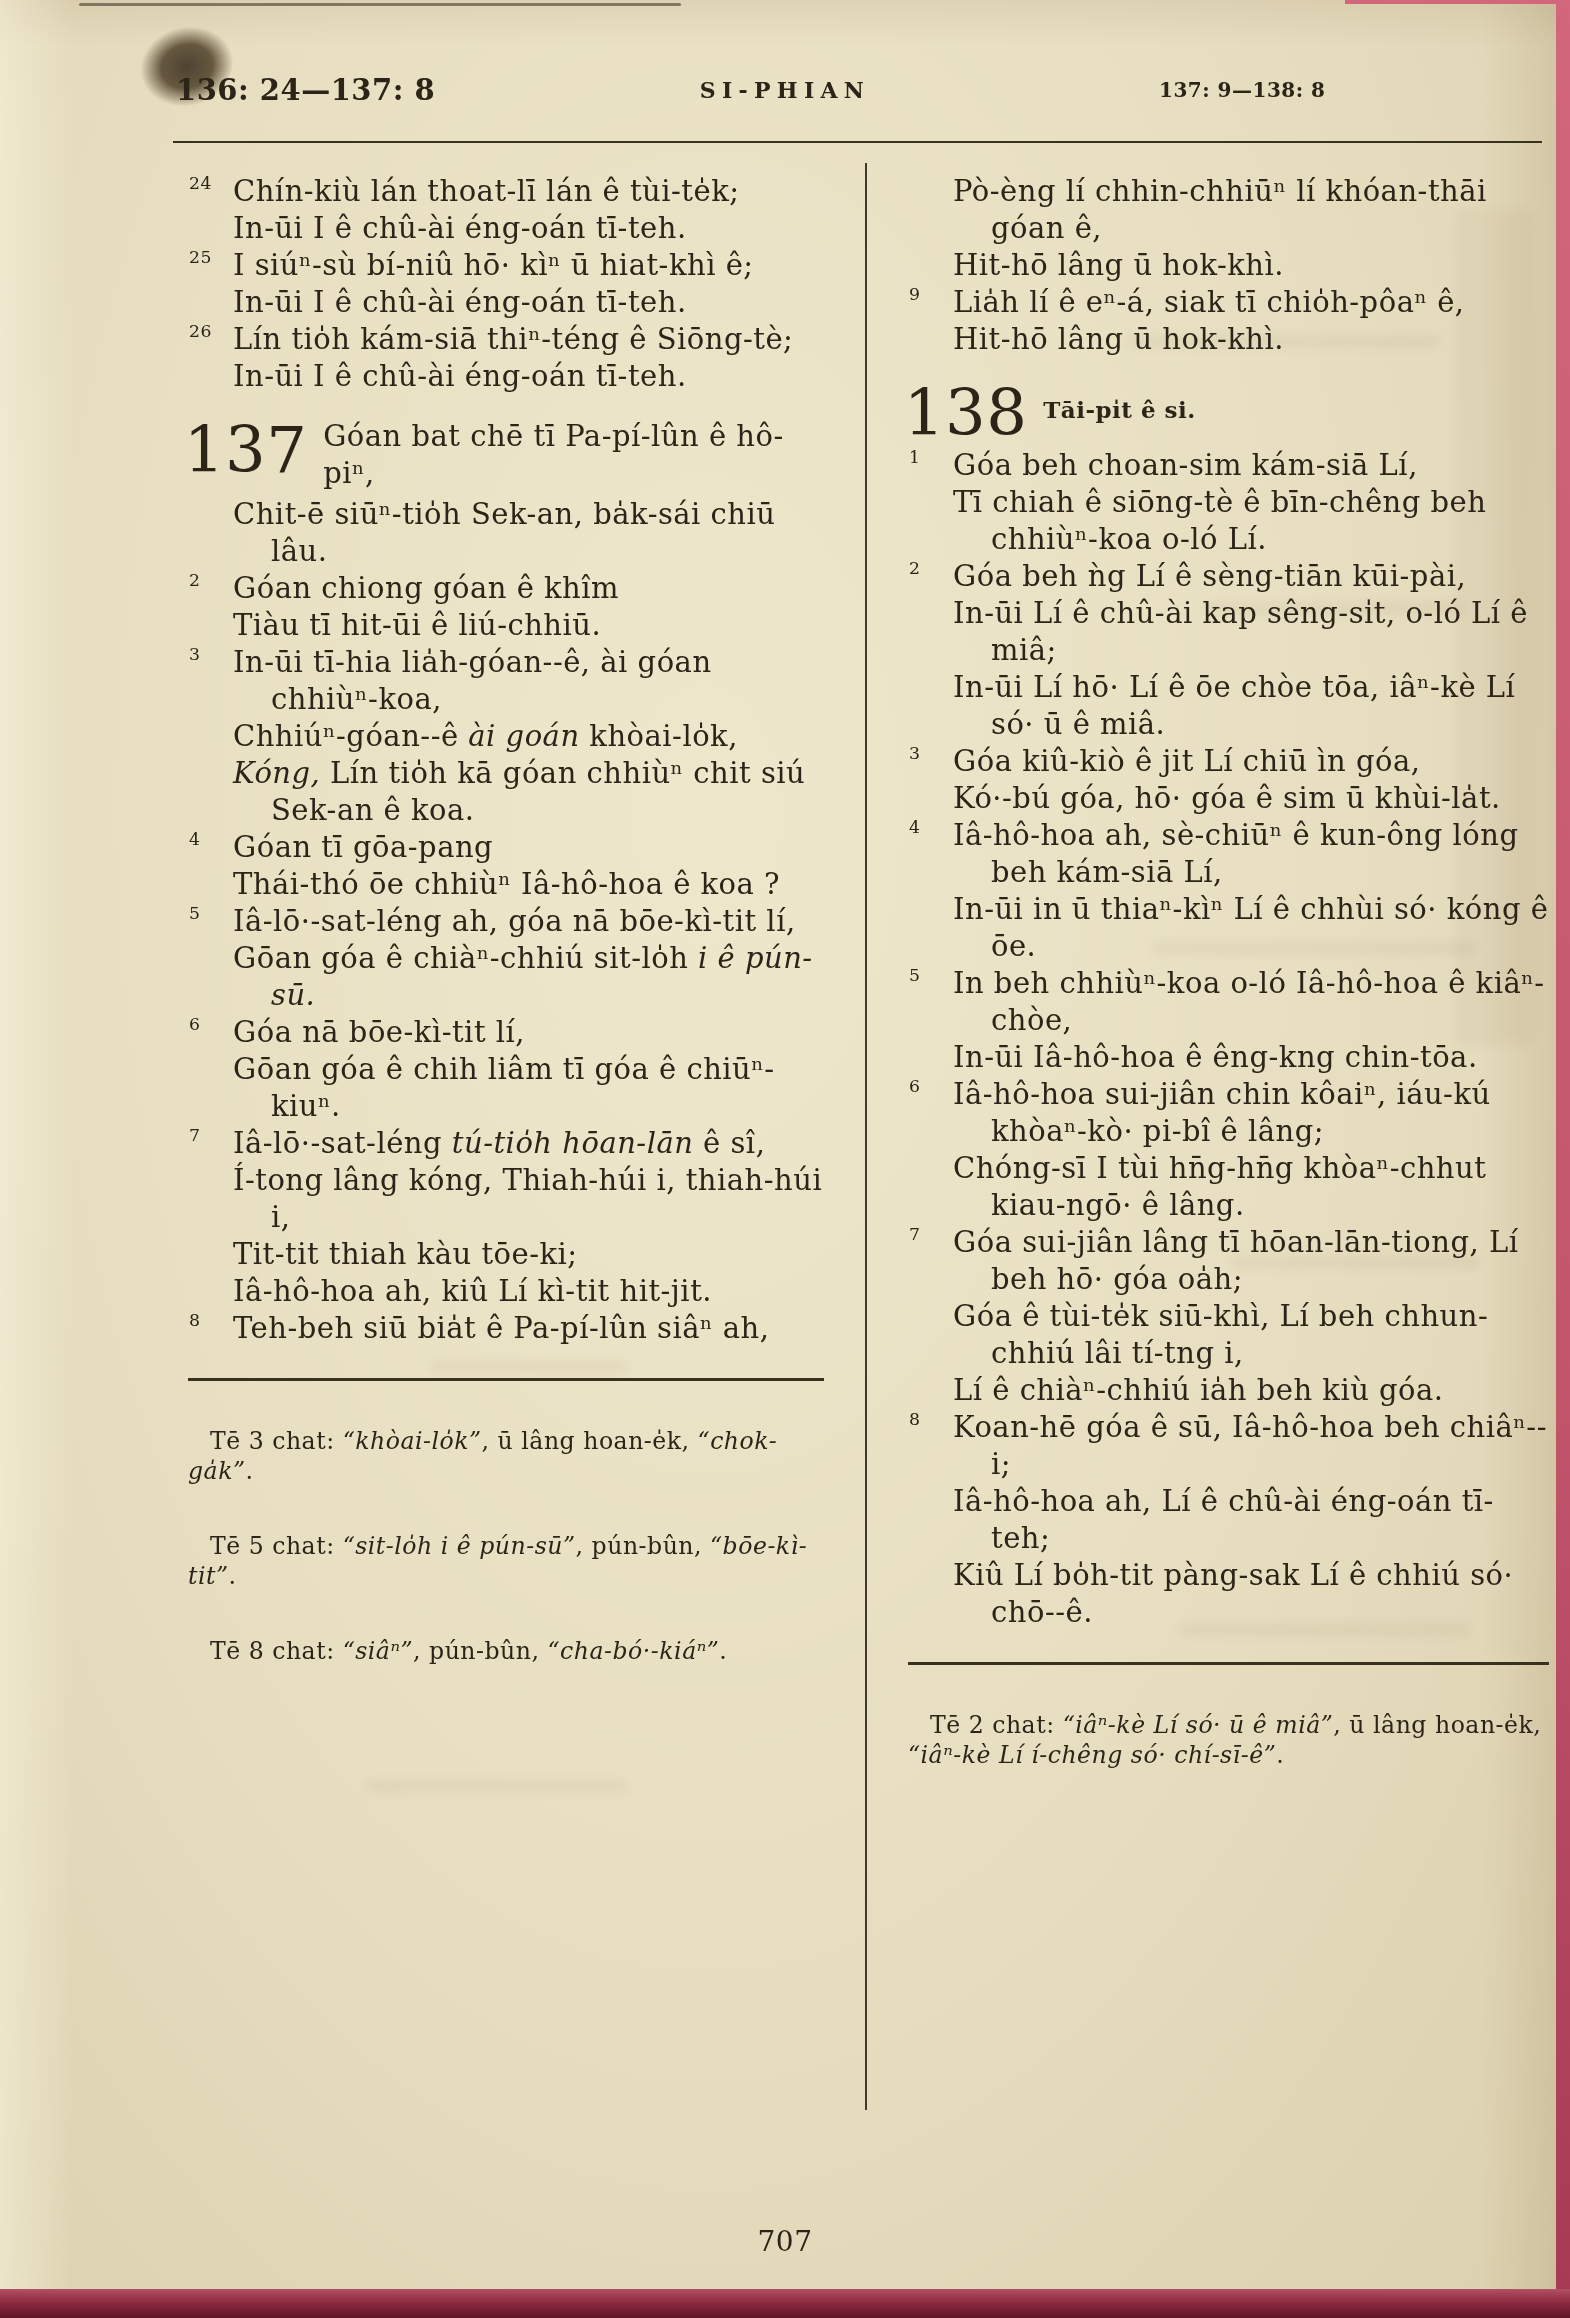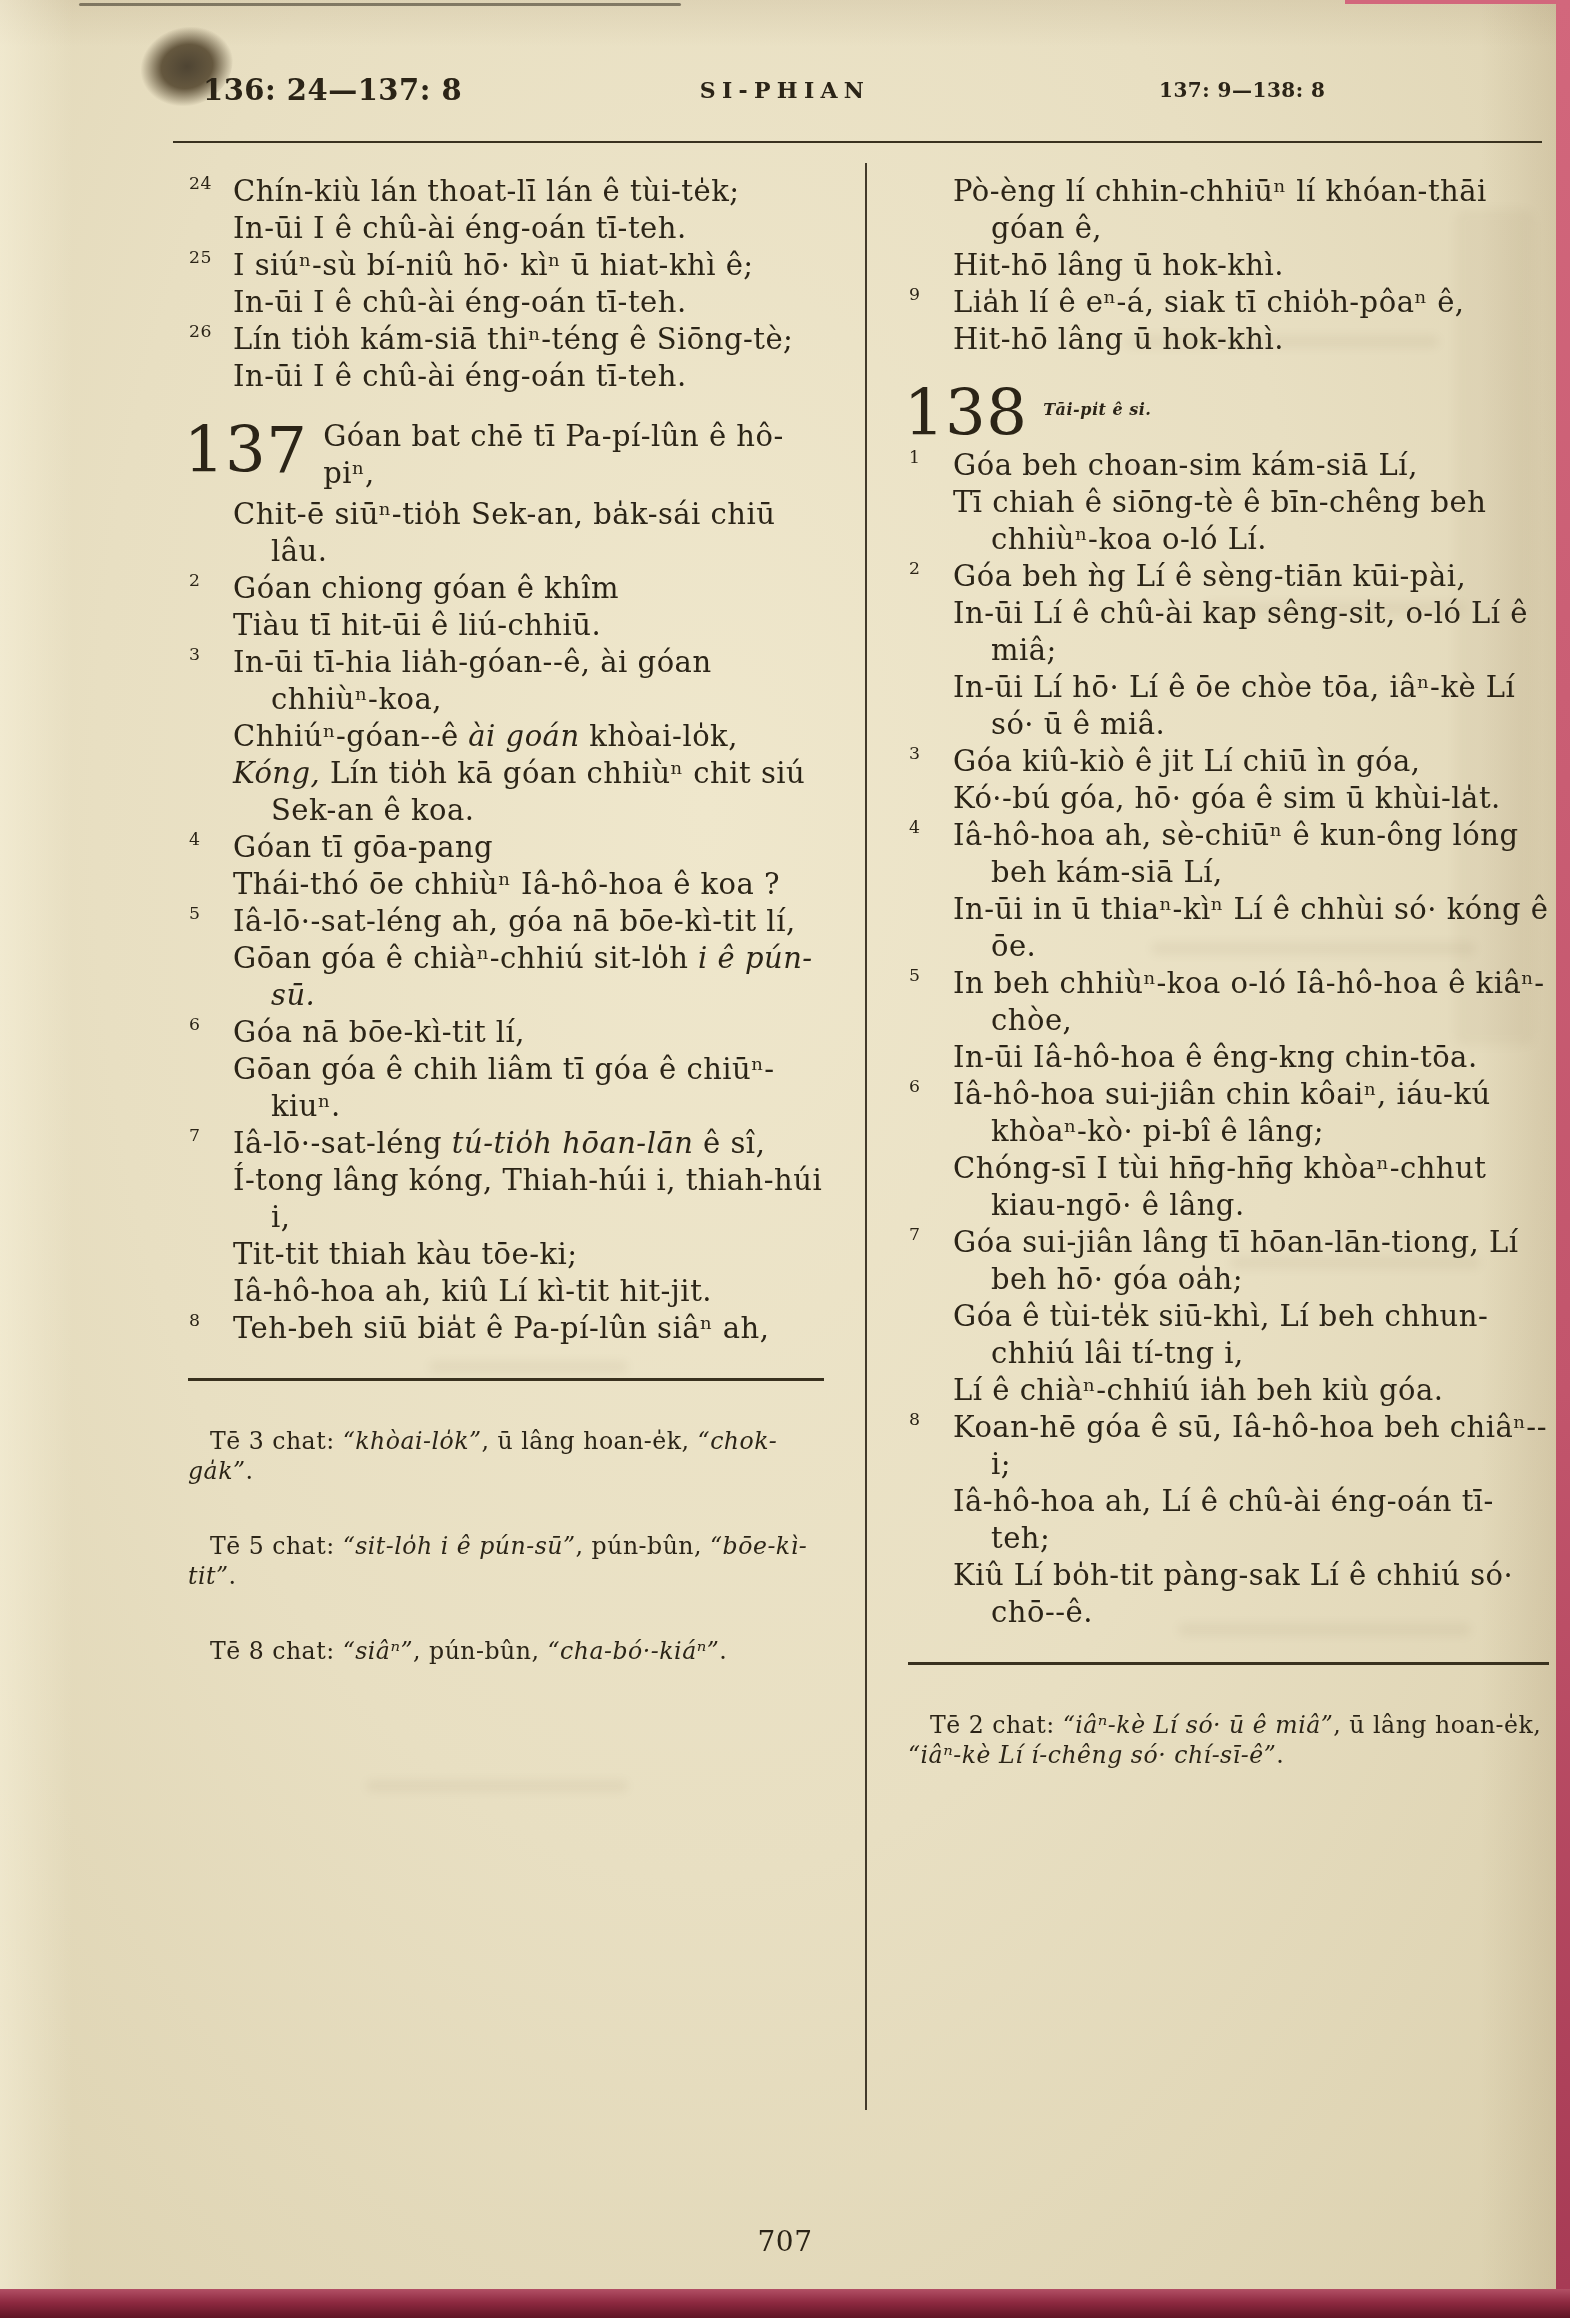--- a/index.html
+++ b/index.html
@@ -23,36 +23,36 @@
   .edge-bottom{position:absolute;left:0;right:0;bottom:0;height:30px;
     background:linear-gradient(to bottom,#b25065 0%,#8d2940 45%,#5c1323 100%);}
   .edge-top{position:absolute;top:0;right:0;width:225px;height:4.2px;background:#d2677c;}
   .top-edge-line{position:absolute;top:3.1px;left:79px;width:602px;height:2.6px;background:#241d12;opacity:.5;border-radius:1.6px;}
   .corner-blotch{position:absolute;left:140px;top:27px;width:94px;height:79px;opacity:.85;
     background:radial-gradient(closest-side,#33291a 0%,#4e4028 55%,rgba(78,64,40,0) 100%);
     transform:rotate(-14deg);border-radius:50% 40% 55% 45%;}
   .ghost{position:absolute;background:#7a6340;opacity:.07;filter:blur(4.7px);border-radius:10.5px;pointer-events:none;}
   
   .header{position:absolute;top:72px;left:0;width:100%;height:40px;font-weight:bold;}
-  .hleft{position:absolute;left:203px;font-size:29px;}
+  .hleft{position:absolute;left:176px;font-size:29px;}
   .htitle{position:absolute;left:50%;transform:translateX(-50%);font-size:22px;letter-spacing:6.3px;}
   .hright{position:absolute;left:1159px;font-size:20px;}
   .header-rule{position:absolute;top:141px;left:173px;width:1369px;height:2.1px;background:#39311f;}
   .col-divider{position:absolute;left:865px;top:163px;width:1.6px;height:1947px;background:#433a2b;}
   
   .col{position:absolute;top:173px;}
   .col.left{left:188px;width:636px;}
   .col.right{left:908px;width:641px;}
   .verse{position:relative;}
   .vnum{position:absolute;left:1px;top:0;font-size:17.3px;font-weight:normal;line-height:normal;}
   .pline{margin-left:45px;padding-left:38px;text-indent:-38px;}
   .chapter{margin:21px 0 4.2px;overflow:hidden;}
   .chapnum{float:left;font-size:64px;line-height:59px;margin:5.2px 15.7px 0 -4.2px;}
   .chapline{padding:2.1px 21px 0 0;}
-  .chaptitle{font-style:italic;font-weight:bold;font-size:16px;line-height:26px;padding-top:18px;}
+  .chaptitle{font-weight:bold;font-size:23px;line-height:26px;padding-top:18px;}
   
   .footnotes{margin-top:31px;}
   .fnrule{height:2.6px;background:#39311f;margin-bottom:13.6px;}
   .fnline{font-size:23.6px;line-height:30px;text-indent:22px;margin-top:45px;}
   
   .pagenum{position:absolute;top:2223px;left:50%;transform:translateX(-50%);font-size:28px;}
 </style>
 </head>
 <body>
 

